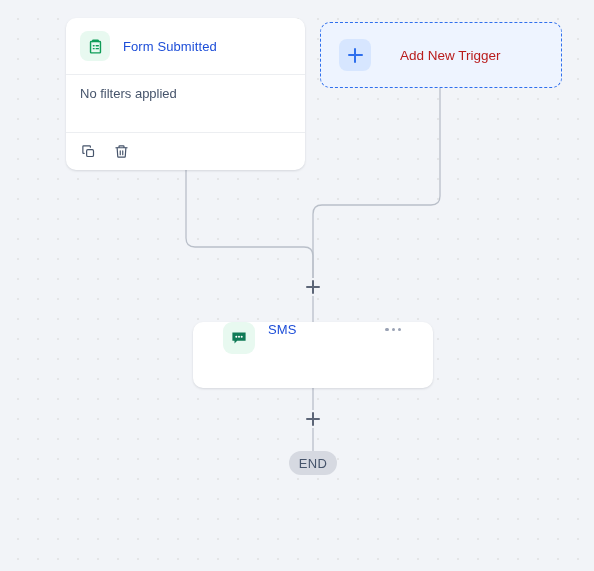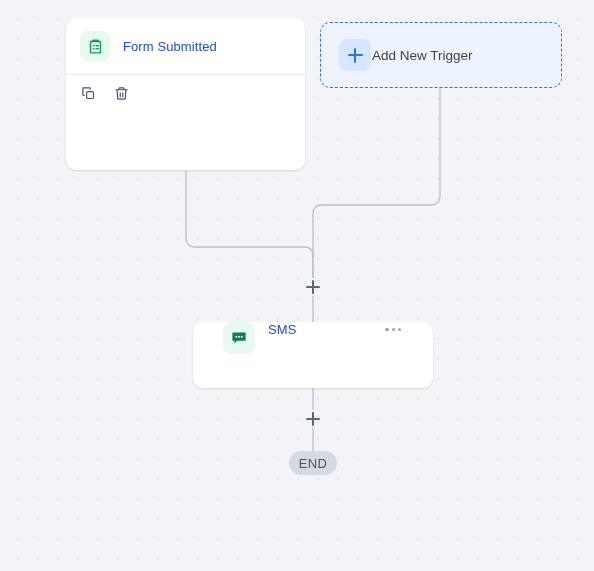--- a/index.html
+++ b/index.html
@@ -137,23 +137,23 @@
   .plus-glyph::before, .plus-glyph::after {
     content: "";
     position: absolute;
     background: #2f6fed;
     border-radius: 1px;
   }
   .plus-glyph::before { left: 0; top: 6px; width: 15px; height: 2.6px; }
   .plus-glyph::after  { top: 0; left: 6px; height: 15px; width: 2.6px; }
 
   #add-trigger-label {
-    margin-left: 1px;
+    margin-left: 29px;
     font-size: 13.5px;
-    color: #404040;
+    color: #b91c1c;
     white-space: nowrap;
   }
 
   
   #sms-card {
     left: 193px;
     top: 322px;
     width: 240px;
     height: 66px;
     display: flex;
@@ -240,20 +240,23 @@
       <span class="icon-tile green">
         <svg width="17" height="17" viewBox="0 0 24 24" fill="none" stroke="#0f9d58" stroke-width="2" stroke-linecap="round" stroke-linejoin="round">
           <path d="M9 3h6a1 1 0 0 1 1 1v1H8V4a1 1 0 0 1 1-1z"></path>
           <path d="M8 5H6a1 1 0 0 0-1 1v14a1 1 0 0 0 1 1h12a1 1 0 0 0 1-1V6a1 1 0 0 0-1-1h-2"></path>
           <path d="M9 11h1M9 15h1M13 11h3M13 15h3"></path>
         </svg>
       </span>
       <span class="node-title">Form Submitted</span>
     </div>
 
+    <div class="card-body">
+      <span>No filters applied</span>
+    </div>
 
     <div class="card-foot">
       <span class="foot-icon">
         <svg width="15" height="15" viewBox="0 0 24 24" fill="none" stroke="#46546b" stroke-width="1.9" stroke-linecap="round" stroke-linejoin="round">
           <rect x="9" y="9" width="11" height="11" rx="2"></rect>
           <path d="M5 15H4a1 1 0 0 1-1-1V4a1 1 0 0 1 1-1h10a1 1 0 0 1 1 1v1"></path>
         </svg>
       </span>
       <span class="foot-icon">
         <svg width="15" height="15" viewBox="0 0 24 24" fill="none" stroke="#46546b" stroke-width="1.9" stroke-linecap="round" stroke-linejoin="round">

